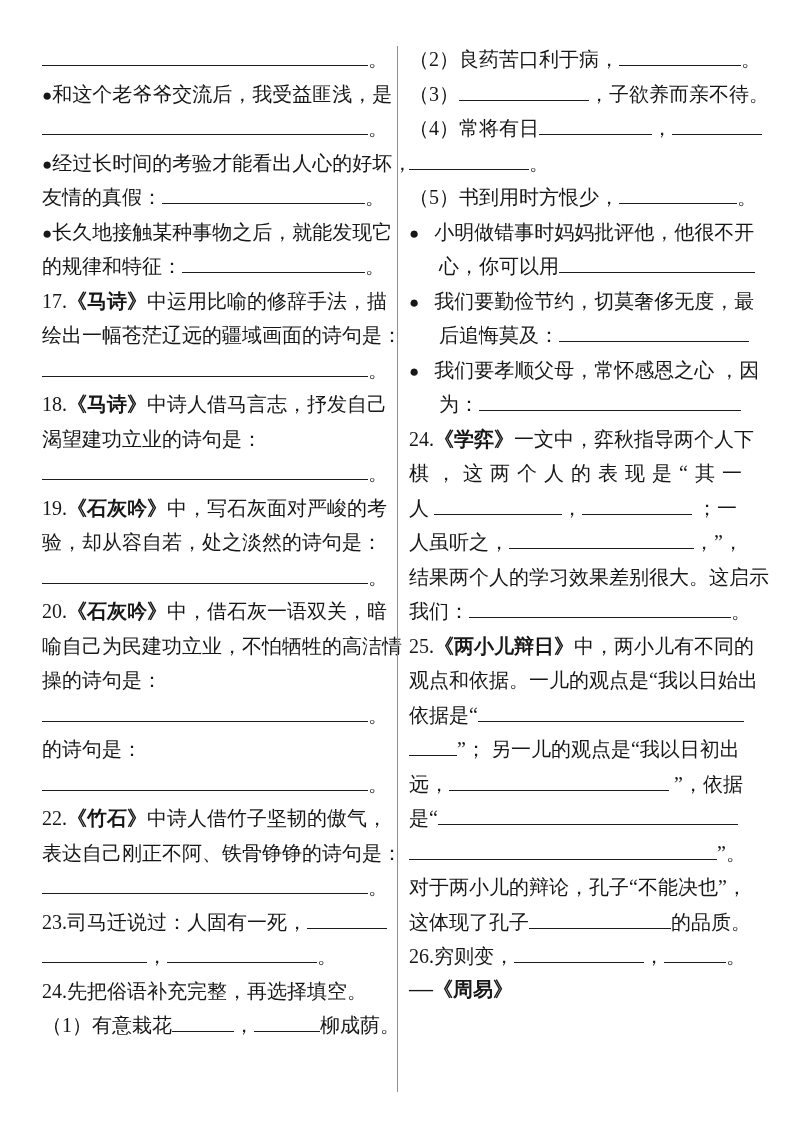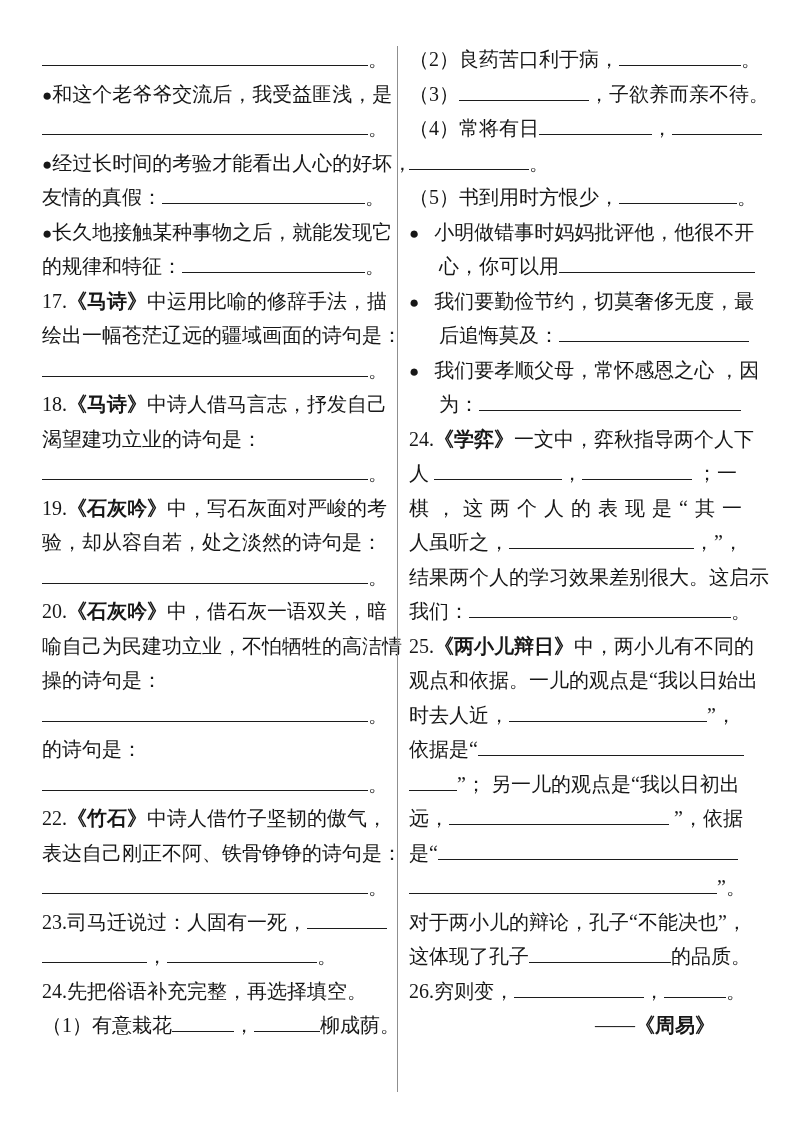--- a/index.html
+++ b/index.html
@@ -17,21 +17,21 @@
   .divider {
     position:absolute; left:397px; top:46px;
     width:1px; height:1046px; background:#8f8f8f;
   }
   .line {
     height:34.5px; line-height:34.5px;
     font-size:20px;
     white-space:nowrap;
   }
   .line.spread { letter-spacing:7px; }
-  .line.alignr { text-align:right; padding-right:48px; }
+  .line.alignr { padding-right:48px;font-family:Liberation Mono, monospace; }
   .t  { }
   .bd { font-weight:bold; }
   .blank {
     display:inline-block;
     height:1px;
     border-bottom:1.5px solid #1c1c1c;
     vertical-align:baseline;
   }
   .bullet { display:inline-block; font-size:17px; }
   .bullet.sp { margin-right:15px; }
@@ -78,28 +78,27 @@
       <div class="line"><span class="t">（4）常将有日</span><span class="blank" style="width: 113px;"></span><span class="t">，</span><span class="blank" style="width: 90px;"></span></div>
       <div class="line"><span class="blank" style="width: 120px;"></span><span class="t">。</span></div>
       <div class="line"><span class="t">（5）书到用时方恨少，</span><span class="blank" style="width: 118px;"></span><span class="t">。</span></div>
       <div class="line"><span class="bullet sp">●</span><span class="t">小明做错事时妈妈批评他，他很不开</span></div>
       <div class="line" style="padding-left: 30px;"><span class="t">心，你可以用</span><span class="blank" style="width: 196px;"></span></div>
       <div class="line"><span class="bullet sp">●</span><span class="t">我们要勤俭节约，切莫奢侈无度，最</span></div>
       <div class="line" style="padding-left: 30px;"><span class="t">后追悔莫及：</span><span class="blank" style="width: 190px;"></span></div>
       <div class="line"><span class="bullet sp">●</span><span class="t">我们要孝顺父母，常怀感恩之心 ，因</span></div>
       <div class="line" style="padding-left: 30px;"><span class="t">为：</span><span class="blank" style="width: 262px;"></span></div>
       <div class="line"><span class="t">24.</span><span class="t bd">《学弈》</span><span class="t">一文中，弈秋指导两个人下</span></div>
+      <div class="line spread"><span class="t">棋，这两个人的表现是“其一</span></div>
       <div class="line"><span class="t">人 </span><span class="blank" style="width: 128px;"></span><span class="t">，</span><span class="blank" style="width: 110px;"></span><span class="t"> ；一</span></div>
-      <div class="line spread"><span class="t">棋，这两个人的表现是“其一</span></div>
       <div class="line"><span class="t">人虽听之，</span><span class="blank" style="width: 185px;"></span><span class="t">，”，</span></div>
       <div class="line"><span class="t">结果两个人的学习效果差别很大。这启示</span></div>
       <div class="line"><span class="t">我们：</span><span class="blank" style="width: 262px;"></span><span class="t">。</span></div>
       <div class="line"><span class="t">25.</span><span class="t bd">《两小儿辩日》</span><span class="t">中，两小儿有不同的</span></div>
       <div class="line"><span class="t">观点和依据。一儿的观点是“我以日始出</span></div>
-      <div class="line"><span class="t">时去人近，</span><span class="blank" style="width: 198px;"></span><span class="t">”，</span></div>
       <div class="line"><span class="t">依据是“</span><span class="blank" style="width: 266px;"></span></div>
       <div class="line"><span class="blank" style="width: 48px;"></span><span class="t">”； 另一儿的观点是“我以日初出</span></div>
       <div class="line"><span class="t">远，</span><span class="blank" style="width: 220px;"></span><span class="t"> ”，依据</span></div>
       <div class="line"><span class="t">是“</span><span class="blank" style="width: 300px;"></span></div>
       <div class="line"><span class="blank" style="width: 308px;"></span><span class="t">”。</span></div>
       <div class="line"><span class="t">对于两小儿的辩论，孔子“不能决也”，</span></div>
       <div class="line"><span class="t">这体现了孔子</span><span class="blank" style="width: 142px;"></span><span class="t">的品质。</span></div>
       <div class="line"><span class="t">26.穷则变，</span><span class="blank" style="width: 130px;"></span><span class="t">，</span><span class="blank" style="width: 62px;"></span><span class="t">。</span></div>
       <div class="line alignr"><span class="t">——</span><span class="t bd">《周易》</span></div>
     </div>

